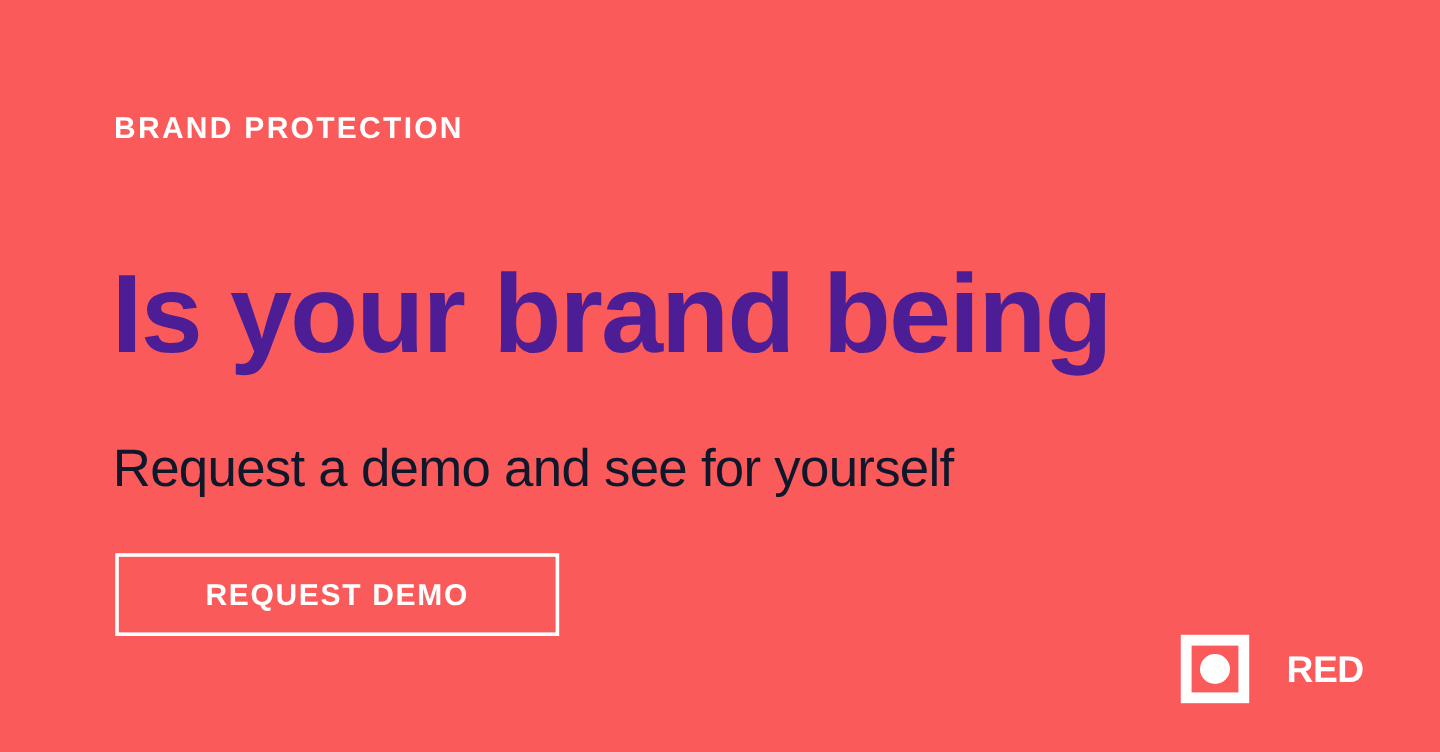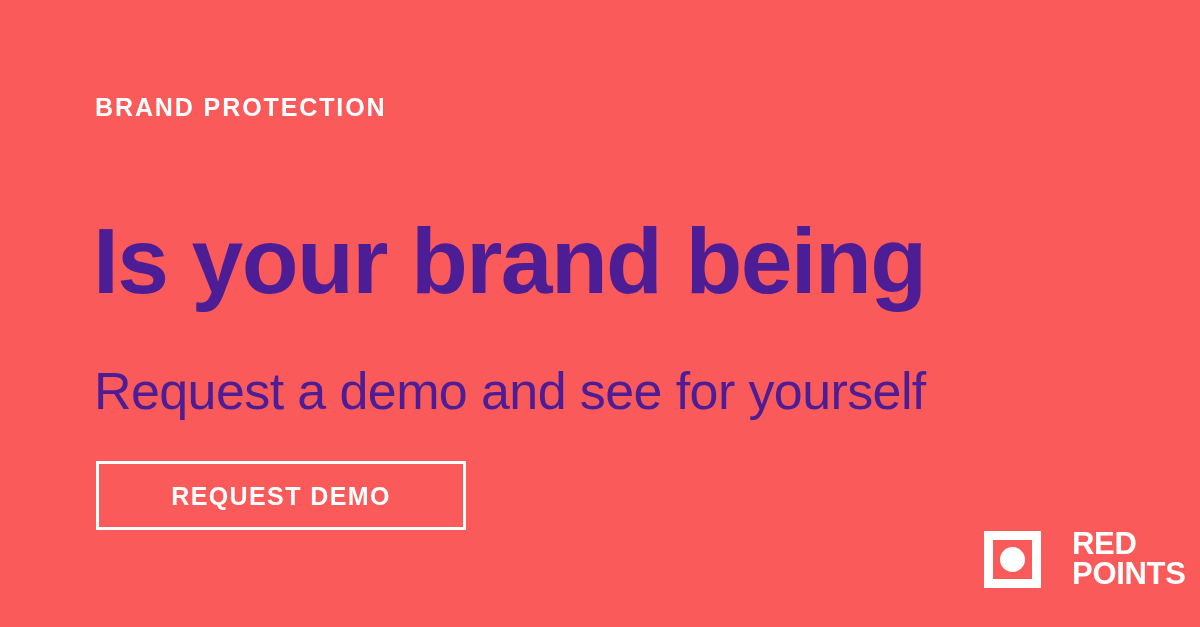--- a/index.html
+++ b/index.html
@@ -58,25 +58,25 @@
     display: block;
     white-space: nowrap;
   }
 
   
   .subheading {
     position: absolute;
     left: 94px;
     top: 360px;
     font-family: "Liberation Sans", sans-serif;
-    font-size: 52px;
+    font-size: 44px;
     font-weight: 400;
     line-height: 62px;
     letter-spacing: -0.6px;
-    color: #4c1d95;
+    color: #0f172a;
     white-space: nowrap;
   }
 
   
   .cta-button {
     position: absolute;
     left: 96px;
     top: 461px;
     width: 370px;
     height: 69px;
@@ -164,17 +164,16 @@
   <button class="cta-button">
     <span class="cta-label">REQUEST DEMO</span>
   </button>
 
   <div class="logo">
     <div class="logo-mark">
       <div class="logo-dot"></div>
     </div>
     <div class="logo-wordmark">
       <span class="logo-word">RED</span>
-      <span class="logo-word">POINTS</span>
     </div>
   </div>
 
 </div>
 
 </body></html>

